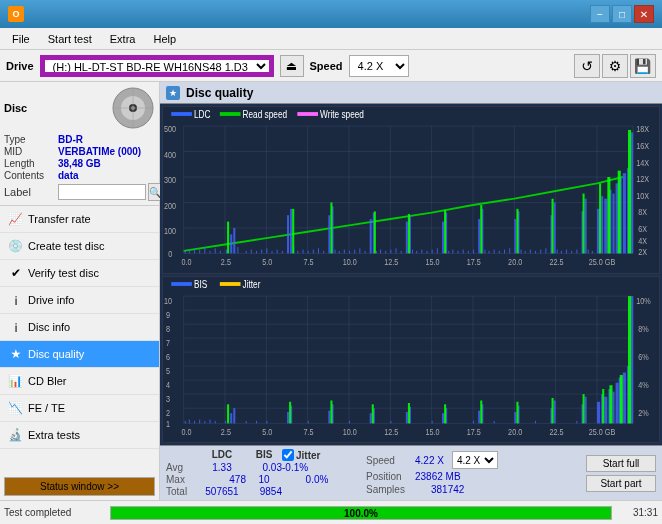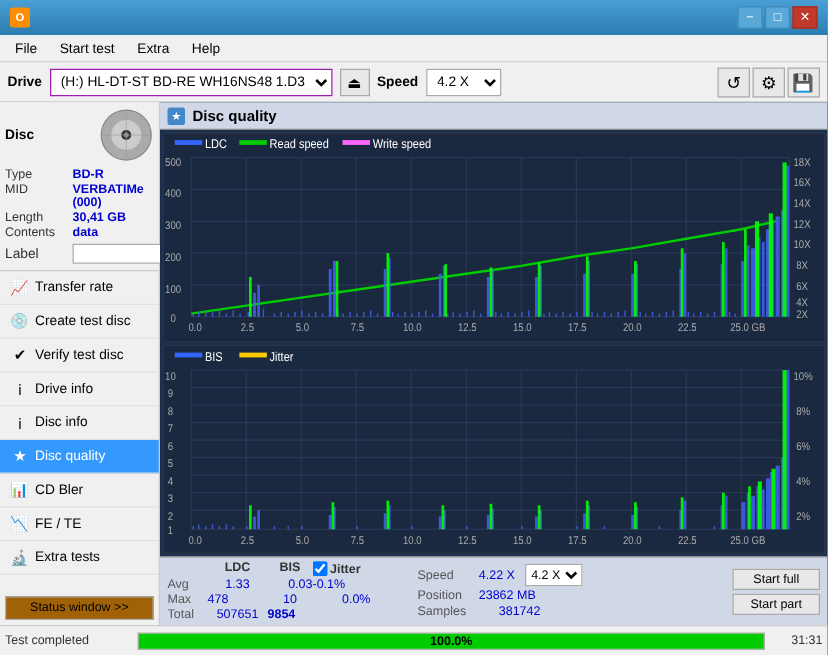--- a/index.html
+++ b/index.html
@@ -14,32 +14,32 @@
     .title-bar-btn { width: 20px; height: 18px; background: #5aa8d8; border: 1px solid #3a88b8; color: white; font-size: 10px; display: flex; align-items: center; justify-content: center; cursor: pointer; }
     .title-bar-btn.close { background: #c0392b; border-color: #a03020; }
     
     
     .menu-bar { background: #f0f0f0; border-bottom: 1px solid #ccc; height: 22px; display: flex; align-items: center; padding: 0 4px; gap: 2px; }
     .menu-item { padding: 2px 8px; font-size: 11px; cursor: pointer; height: 20px; display: flex; align-items: center; }
     
     
     .drive-bar { background: #f0f0f0; border-bottom: 1px solid #ccc; height: 32px; display: flex; align-items: center; padding: 0 6px; gap: 6px; }
     .drive-label { font-size: 11px; font-weight: bold; }
-    .drive-select { height: 22px; font-size: 11px; border: 1px solid #a21caf; background: white; padding: 0 4px; min-width: 220px; }
+    .drive-select { height: 22px; font-size: 11px; border: 5px solid #a21caf; background: white; padding: 0 4px; min-width: 220px; }
     .eject-btn { width: 24px; height: 22px; background: #e8e8e8; border: 1px solid #aaa; display: flex; align-items: center; justify-content: center; cursor: pointer; font-size: 12px; }
     .speed-label { font-size: 11px; font-weight: bold; }
     .speed-select { height: 22px; font-size: 11px; border: 1px solid #aaa; background: white; padding: 0 4px; min-width: 60px; }
     .drive-icons { display: flex; gap: 2px; margin-left: auto; }
     .drive-icon-btn { width: 26px; height: 24px; background: #e8e8e8; border: 1px solid #aaa; display: flex; align-items: center; justify-content: center; cursor: pointer; font-size: 14px; }
     
     
     .main-layout { display: flex; height: calc(524px - 28px - 22px - 32px - 24px); }
     
     
-    .sidebar { width: 128px; background: #f0f0f0; border-right: 1px solid #ccc; display: flex; flex-direction: column; }
+    .sidebar { width: 160px; background: #f0f0f0; border-right: 1px solid #ccc; display: flex; flex-direction: column; }
     
     
     .disc-panel { background: #f0f0f0; border-bottom: 1px solid #ccc; padding: 4px; }
     .disc-panel-header { display: flex; align-items: center; justify-content: space-between; margin-bottom: 4px; }
     .disc-panel-title { font-size: 11px; font-weight: bold; }
     .disc-info-row { display: flex; gap: 2px; margin-bottom: 1px; font-size: 10px; }
     .disc-info-label { color: #333; min-width: 52px; }
     .disc-info-value { color: #0000cc; font-weight: bold; }
     .label-row { display: flex; align-items: center; gap: 2px; margin-top: 2px; }
     .label-input { border: 1px solid #aaa; height: 16px; width: 88px; font-size: 10px; }
@@ -134,21 +134,21 @@
       <div class="disc-info-row">
         <span class="disc-info-label">Type</span>
         <span class="disc-info-value">BD-R</span>
       </div>
       <div class="disc-info-row">
         <span class="disc-info-label">MID</span>
         <span class="disc-info-value">VERBATIMe (000)</span>
       </div>
       <div class="disc-info-row">
         <span class="disc-info-label">Length</span>
-        <span class="disc-info-value">30,41 GB</span>
+        <span class="disc-info-value">38,48 GB</span>
       </div>
       <div class="disc-info-row">
         <span class="disc-info-label">Contents</span>
         <span class="disc-info-value">data</span>
       </div>
       <div class="label-row">
         <span class="disc-info-label">Label</span>
         <input class="label-input" type="text" value="" style="">
         <div class="label-btn">🔍</div>
       </div>
@@ -538,28 +538,28 @@
           </div>
         </div>
         <div style="display:flex; gap:0px;">
           <div style="min-width:32px; color:#555;">Avg</div>
           <div style="min-width:48px; text-align:center; color:#0000cc;">1.33</div>
           <div style="min-width:36px; text-align:right; color:#0000cc;">0.03</div>
           <div style="min-width:70px; text-align:left; color:#0000cc;">-0.1%</div>
         </div>
         <div style="display:flex; gap:0px;">
           <div style="min-width:32px; color:#555;">Max</div>
-          <div style="min-width:48px; text-align:left; color:#0000cc;">478</div>
+          <div style="min-width:48px; text-align:right; color:#0000cc;">478</div>
           <div style="min-width:36px; text-align:center; color:#0000cc;">10</div>
           <div style="min-width:70px; text-align:center; color:#0000cc;">0.0%</div>
         </div>
         <div style="display:flex; gap:0px;">
           <div style="min-width:32px; color:#555;">Total</div>
           <div style="min-width:48px; text-align:center; color:#0000cc;">507651</div>
-          <div style="min-width:36px; text-align:left; color:#0000cc;font-weight:bold;">9854</div>
+          <div style="min-width:36px; text-align:right; color:#0000cc;">9854</div>
           <div style="min-width:70px;"></div>
         </div>
       </div>
 
       <div style="display:flex; flex-direction:column; gap:2px; margin-left:8px;">
         <div style="display:flex; align-items:center; gap:4px;">
           <span style="color:#555; min-width:45px;">Speed</span>
           <span style="color:#0000cc;">4.22 X</span>
           <select style="height:18px; font-size:10px; border:1px solid #aaa; background:white; margin-left:4px;">
             <option>4.2 X</option>

